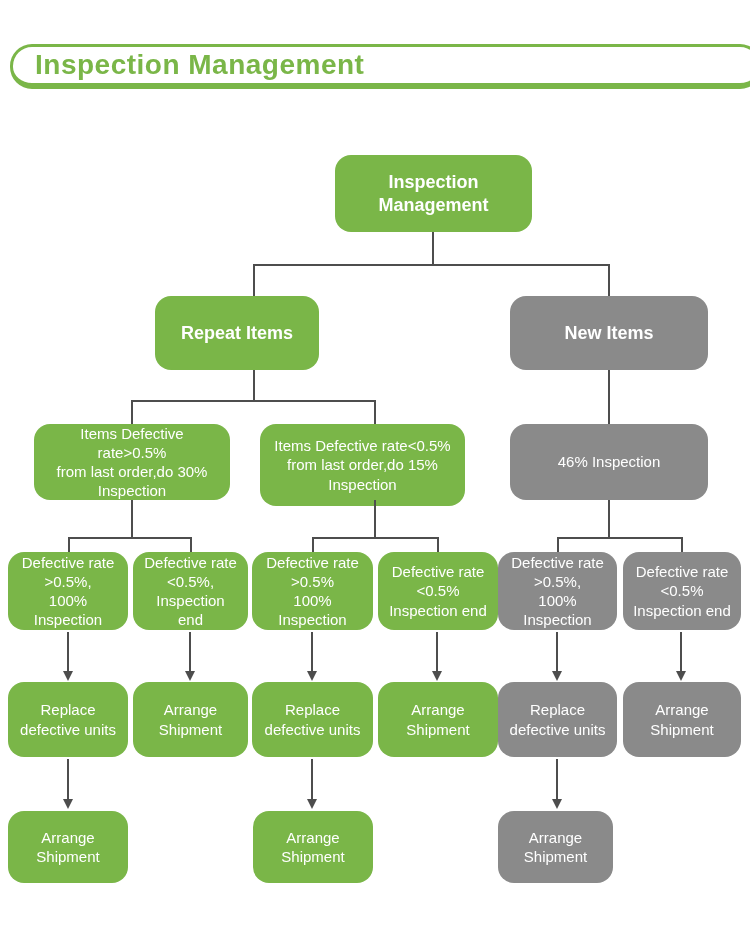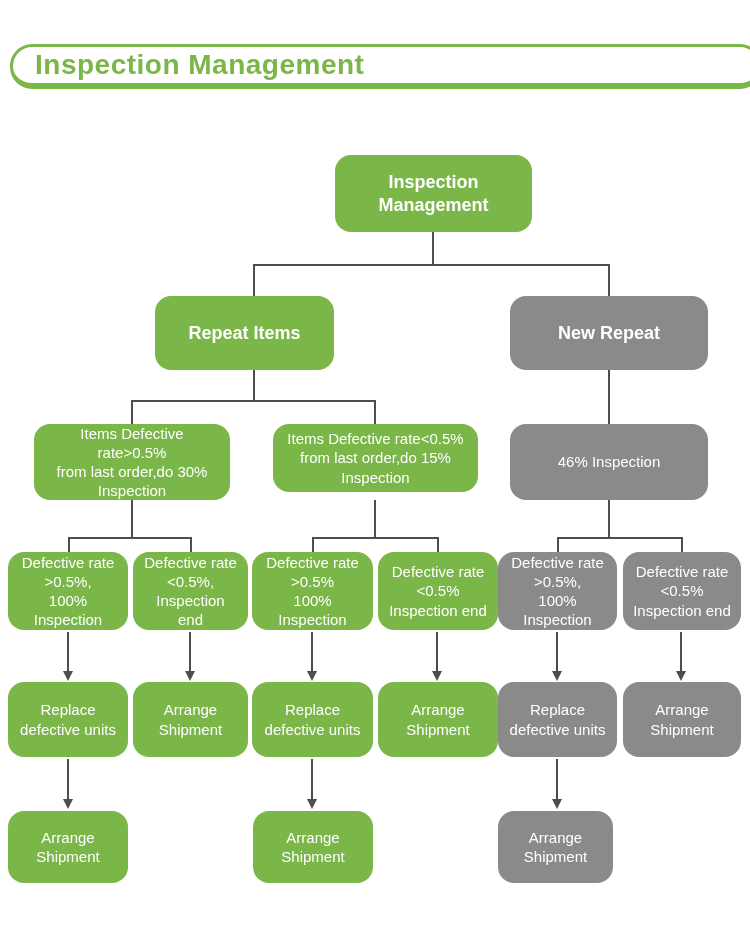--- a/index.html
+++ b/index.html
@@ -71,33 +71,33 @@
   </div>
 
   <div class="node green bold" style="left:335px;top:155px;width:197px;height:77px;">Inspection
 Management</div>
 
   <div class="vline" style="left:432px;top:232px;width:2px;height:33px;"></div>
   <div class="hline" style="left:253px;top:264px;width:357px;height:2px;"></div>
   <div class="vline" style="left:253px;top:265px;width:2px;height:31px;"></div>
   <div class="vline" style="left:608px;top:265px;width:2px;height:31px;"></div>
 
-  <div class="node green bold" style="left:155px;top:296px;width:179px;height:74px;">Repeat Items</div>
-  <div class="node gray bold" style="left:510px;top:296px;width:198px;height:74px;">New Repeat</div>
+  <div class="node green bold" style="left:155px;top:296px;width:164px;height:74px;">Repeat Items</div>
+  <div class="node gray bold" style="left:510px;top:296px;width:198px;height:74px;">New Items</div>
 
   <div class="vline" style="left:253px;top:370px;width:2px;height:31px;"></div>
   <div class="hline" style="left:131px;top:400px;width:245px;height:2px;"></div>
   <div class="vline" style="left:131px;top:401px;width:2px;height:23px;"></div>
   <div class="vline" style="left:374px;top:401px;width:2px;height:23px;"></div>
   <div class="vline" style="left:608px;top:370px;width:2px;height:54px;"></div>
 
   <div class="node green" style="left:34px;top:424px;width:196px;height:76px;">Items Defective rate&gt;0.5%
 from last order,do 30%
 Inspection</div>
-  <div class="node green" style="left:273px;top:424px;width:205px;height:68px;">Items Defective rate&lt;0.5%
+  <div class="node green" style="left:260px;top:424px;width:205px;height:82px;">Items Defective rate&lt;0.5%
 from last order,do 15%
 Inspection</div>
   <div class="node gray" style="left:510px;top:424px;width:198px;height:76px;">46% Inspection</div>
 
   <div class="vline" style="left:131px;top:500px;width:2px;height:38px;"></div>
   <div class="hline" style="left:68px;top:537px;width:124px;height:2px;"></div>
   <div class="vline" style="left:68px;top:538px;width:2px;height:14px;"></div>
   <div class="vline" style="left:190px;top:538px;width:2px;height:14px;"></div>
 
   <div class="vline" style="left:374px;top:500px;width:2px;height:38px;"></div>

